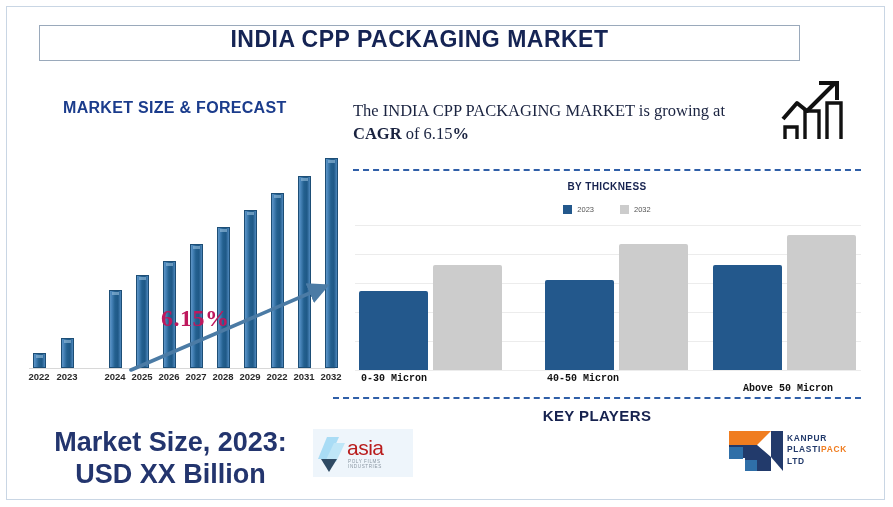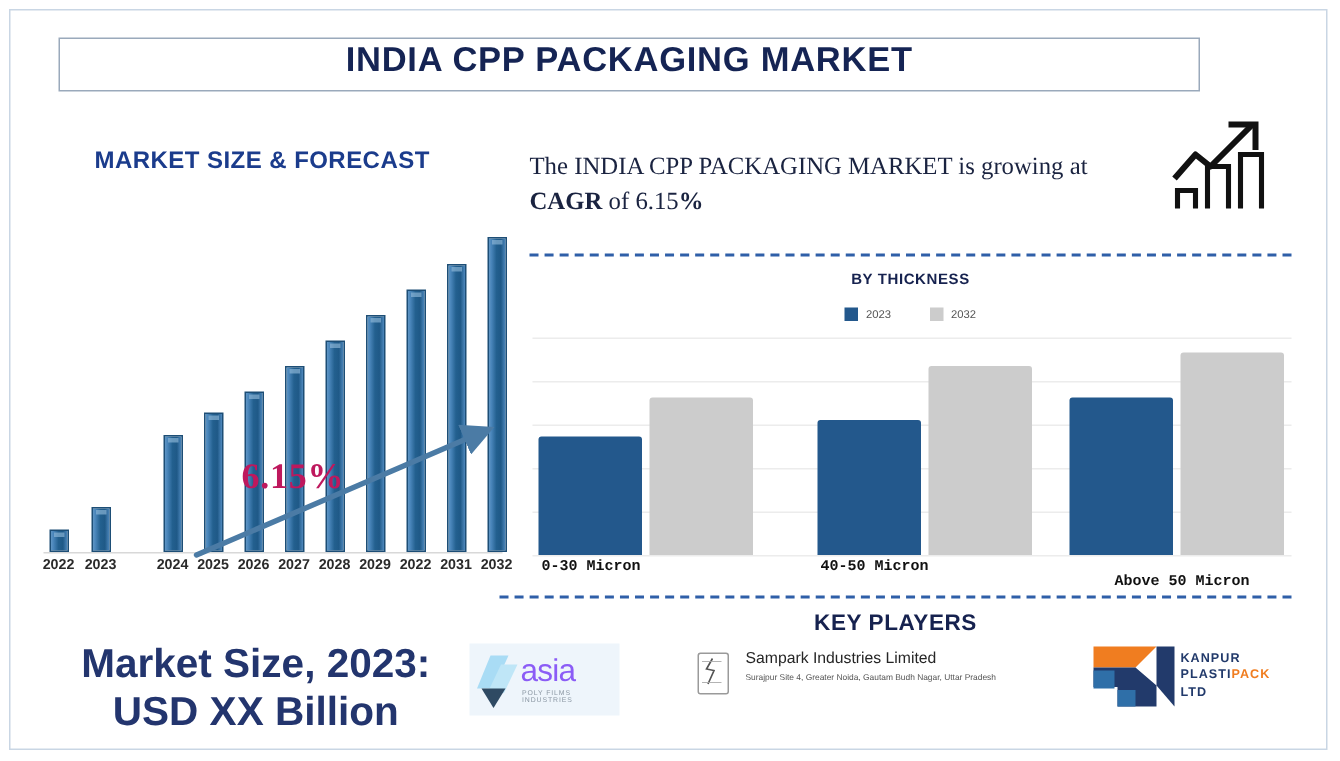--- a/index.html
+++ b/index.html
@@ -31,21 +31,21 @@
            font-family:"Liberation Sans",sans-serif;text-align:center;width:28px;}
 
   .cagr-badge{position:absolute;left:140px;top:158px;font-size:24px;font-weight:bold;color:#be185d;
               font-family:"Liberation Serif",serif;letter-spacing:.5px;}
   .arrow-svg{position:absolute;left:100px;top:133px;}
 
   .msize{position:absolute;left:26px;top:420px;width:275px;text-align:center;
          font-size:27px;font-weight:bold;color:#23356e;line-height:1.18;}
 
   .logo-asia{position:absolute;left:306px;top:422px;width:100px;height:48px;background:#eef5fb;}
-  .asia-word{position:absolute;left:34px;top:7px;font-size:21px;color:#8b5cf6;letter-spacing:-0.5px;
+  .asia-word{position:absolute;left:34px;top:7px;font-size:21px;color:#b91c1c;letter-spacing:-0.5px;
              font-family:"Liberation Sans",sans-serif;}
   .asia-sub{position:absolute;left:35px;top:30px;font-size:4.6px;color:#8b97a3;letter-spacing:.6px;}
 
   
   .tagline{position:absolute;left:346px;top:92px;width:400px;font-size:16.5px;color:#1a2340;
            font-family:"Liberation Serif",serif;line-height:1.42;}
   .tagline b{font-weight:bold;}
   .growth-icon{position:absolute;left:770px;top:70px;}
 
   .divider{position:absolute;height:0;border-top:2px dashed #2f5fa8;}
@@ -215,31 +215,20 @@
         <div class="tlabel" style="left: 192px; top: 148px;">40-50 Micron</div>
         <div class="tbar" style="left: 358px; width: 69px; height: 104.952px; bottom: 20px; background: rgb(35, 88, 140);"></div>
         <div class="tbar" style="left: 432px; width: 69px; height: 135.333px; bottom: 20px; background: rgb(204, 204, 204);"></div>
         <div class="tlabel" style="left: 388px; top: 158px;">Above 50 Micron</div>
       </div>
 
     <div class="divider div2"></div>
 
     <div class="key-heading">KEY PLAYERS</div>
 
-    <div class="player-sampark">
-      <div class="sampark-mark">
-        <svg width="17" height="24">
-          <path d="M9,3 L5,10 L10,11 L6,20" fill="none" stroke="#555" stroke-width="1.1"></path>
-          <line x1="2" y1="5" x2="15" y2="5" stroke="#aaa" stroke-width="0.6"></line>
-          <line x1="2" y1="19" x2="15" y2="19" stroke="#aaa" stroke-width="0.6"></line>
-        </svg>
-      </div>
-      <div class="sampark-name">Sampark Industries Limited</div>
-      <div class="sampark-addr">Surajpur Site 4, Greater Noida, Gautam Budh Nagar, Uttar Pradesh</div>
-    </div>
 
     <div class="player-kanpur">
       <svg width="58" height="52" viewBox="0 0 58 52">
         <polygon points="2,6 44,6 30,20 2,20" fill="#f07d20"></polygon>
         <polygon points="44,6 56,6 56,46 44,32" fill="#223a6b"></polygon>
         <polygon points="30,20 44,32 44,46 18,46 18,33 2,33 2,20" fill="#223a6b"></polygon>
         <polygon points="2,22 16,22 16,34 2,34" fill="#2f6fa8"></polygon>
         <polygon points="18,35 30,35 30,46 18,46" fill="#2f6fa8"></polygon>
       </svg>
       <div class="kp-text">

